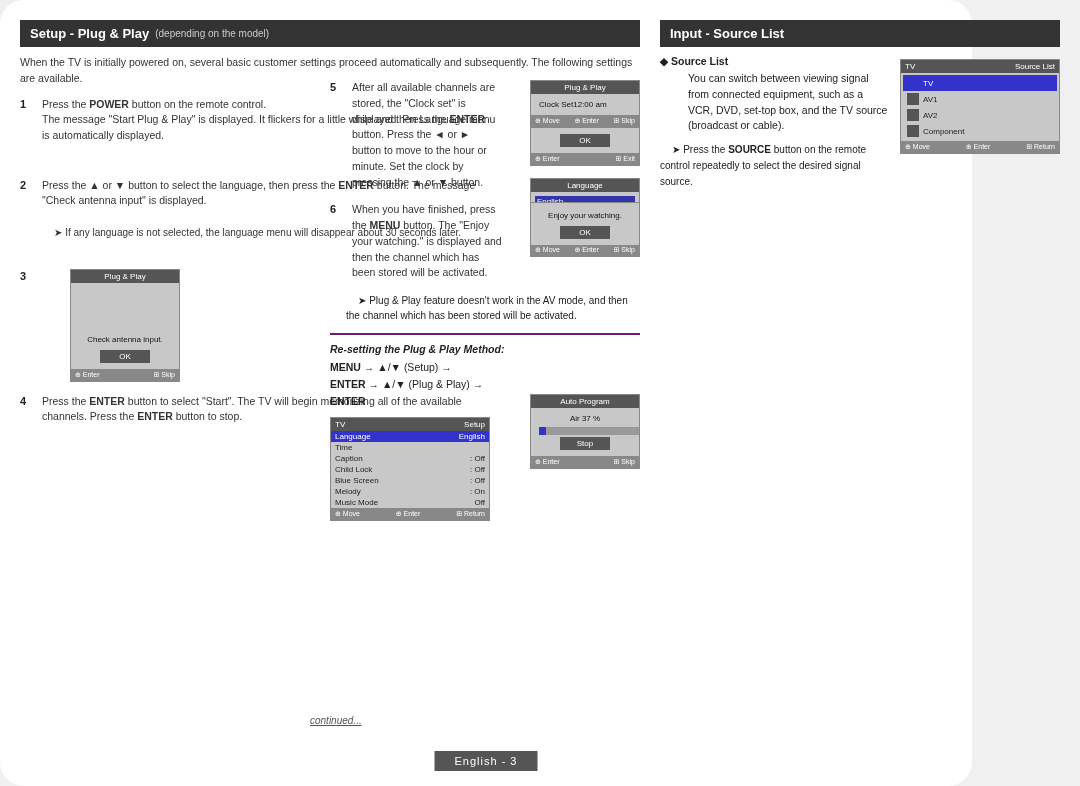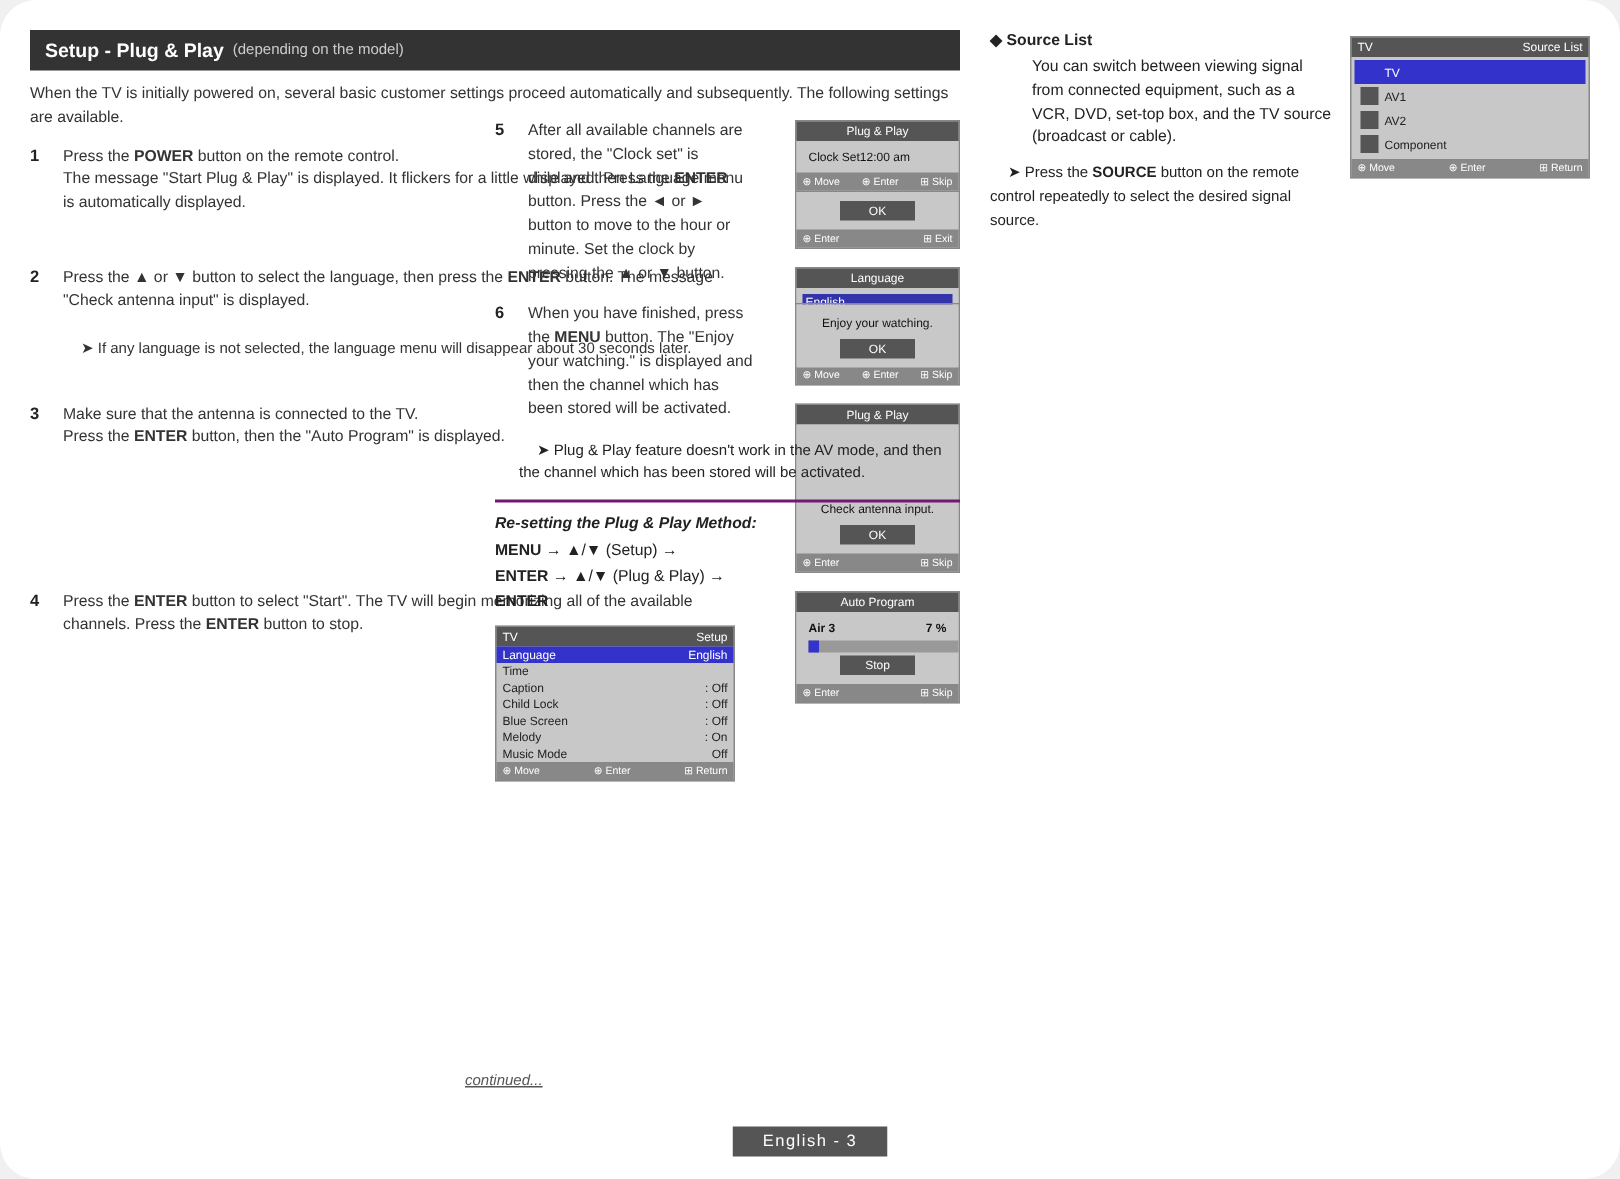--- a/index.html
+++ b/index.html
@@ -7,21 +7,21 @@
       width: 1080px;
       height: 786px;
       background: #f0f0f0;
       font-family: Arial, sans-serif;
       font-size: 11px;
       color: #222;
       overflow: hidden;
       position: relative;
     }
     .page {
-      width: 1080px;
+      width: 972px;
       height: 786px;
       background: #fff;
       position: relative;
       padding: 20px;
       border-radius: 24px;
     }
     
     .section-header {
       display: flex;
       align-items: center;
@@ -315,24 +315,20 @@
             <span>⊕ Move</span>
             <span>⊕ Enter</span>
             <span>⊞ Skip</span>
           </div>
         </div>
       </div>
     </div>
 
     <div class="step-container">
       <div class="step-number">3</div>
-      <div class="step-content">
-        Make sure that the antenna is connected to the TV.<br>
-        Press the <strong>ENTER</strong> button, then the "Auto Program" is displayed.
-      </div>
       <div class="step-image">
         <div class="tv-box">
           <div class="tv-box-title">Plug &amp; Play</div>
           <div class="tv-box-body">
             <div style="font-size:8px;text-align:center;padding:4px;margin-top:44px;">Check antenna input.</div>
             <div class="tv-box-btn">OK</div>
           </div>
           <div class="tv-box-footer">
             <span>⊕ Enter</span>
             <span>⊞ Skip</span>
@@ -343,21 +339,21 @@
 
     <div class="step-container">
       <div class="step-number">4</div>
       <div class="step-content">
         Press the <strong>ENTER</strong> button to select "Start". The TV will begin memorizing all of the available channels. Press the <strong>ENTER</strong> button to stop.
       </div>
       <div class="step-image">
         <div class="tv-box">
           <div class="tv-box-title">Auto Program</div>
           <div class="tv-box-body">
-            <div style="display:flex;justify-content:space-between;font-size:8px;padding:2px 4px;font-weight:bold;">
+            <div style="display:flex;justify-content:center;font-size:8px;padding:2px 4px;">
               <span>Air 3</span>
               <span>7 %</span>
             </div>
             <div class="progress-bar-outer" style="margin:2px 4px;width:100px;">
               <div class="progress-bar-inner" style="width:7px;"></div>
             </div>
             <div class="tv-box-btn">Stop</div>
           </div>
           <div class="tv-box-footer">
             <span>⊕ Enter</span>
@@ -459,20 +455,23 @@
             <span>⊕ Move</span>
             <span>⊕ Enter</span>
             <span>⊞ Return</span>
           </div>
         </div>
       </div>
     </div>
   </div>
 
   <div class="right-panel">
+    <div class="section-header">
+      <span>Input - Source List</span>
+    </div>
     <div style="display:flex;align-items:flex-start;">
       <div style="flex:1;">
         <div style="font-size:10.5px;font-weight:bold;margin-bottom:4px;">
           ◆ <span>Source List</span>
         </div>
         <div style="font-size:10.5px;line-height:1.5;margin-bottom:8px;margin-left:28px;">You can switch between viewing signal from connected equipment, such as a VCR, DVD, set-top box, and the TV source (broadcast or cable).</div>
         <div style="font-size:10.5px;line-height:1.5;">
           <span class="note-arrow">Press the <strong>SOURCE</strong> button on the remote control repeatedly to select the desired signal source.</span>
         </div>
       </div>

